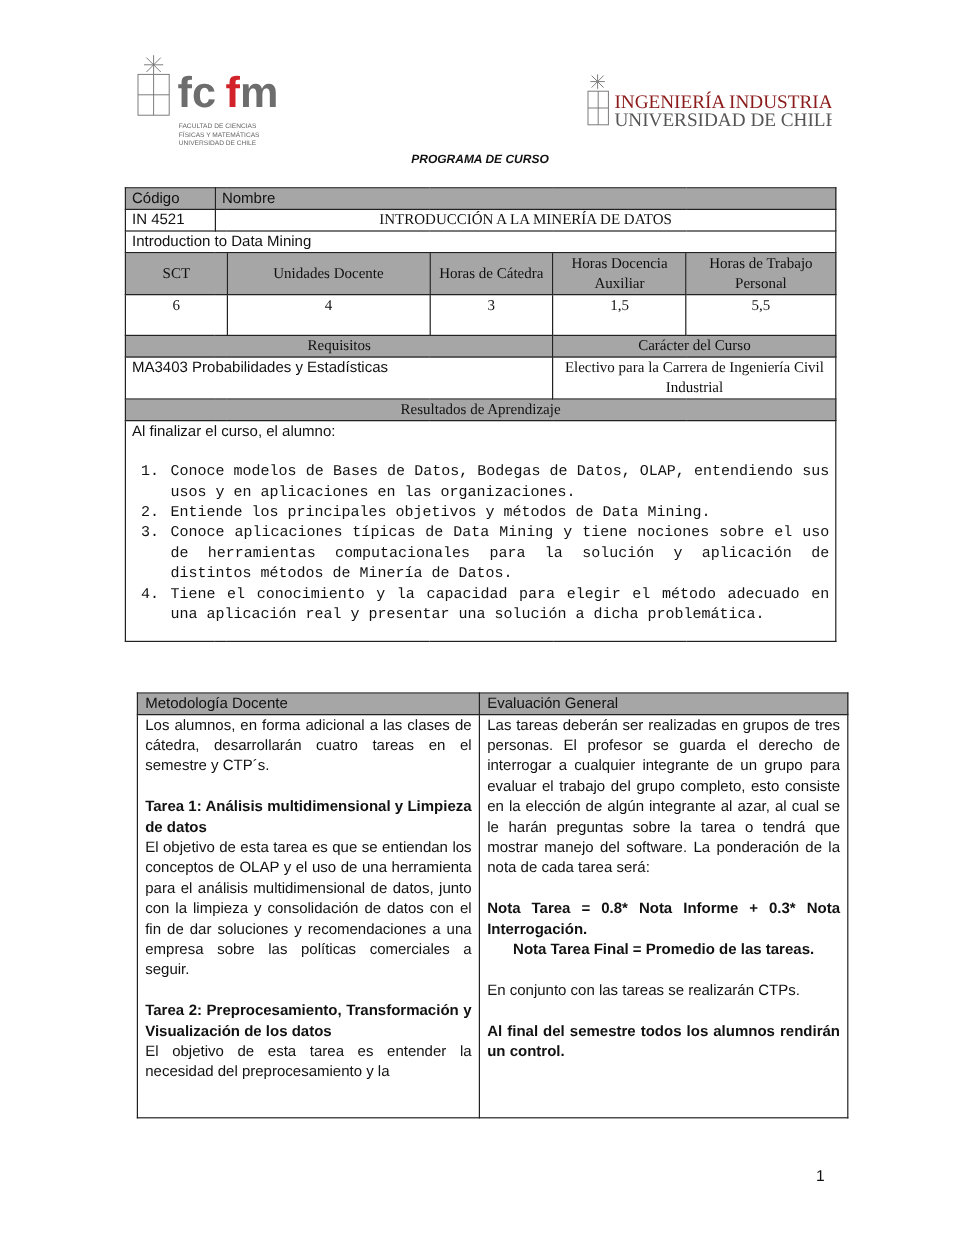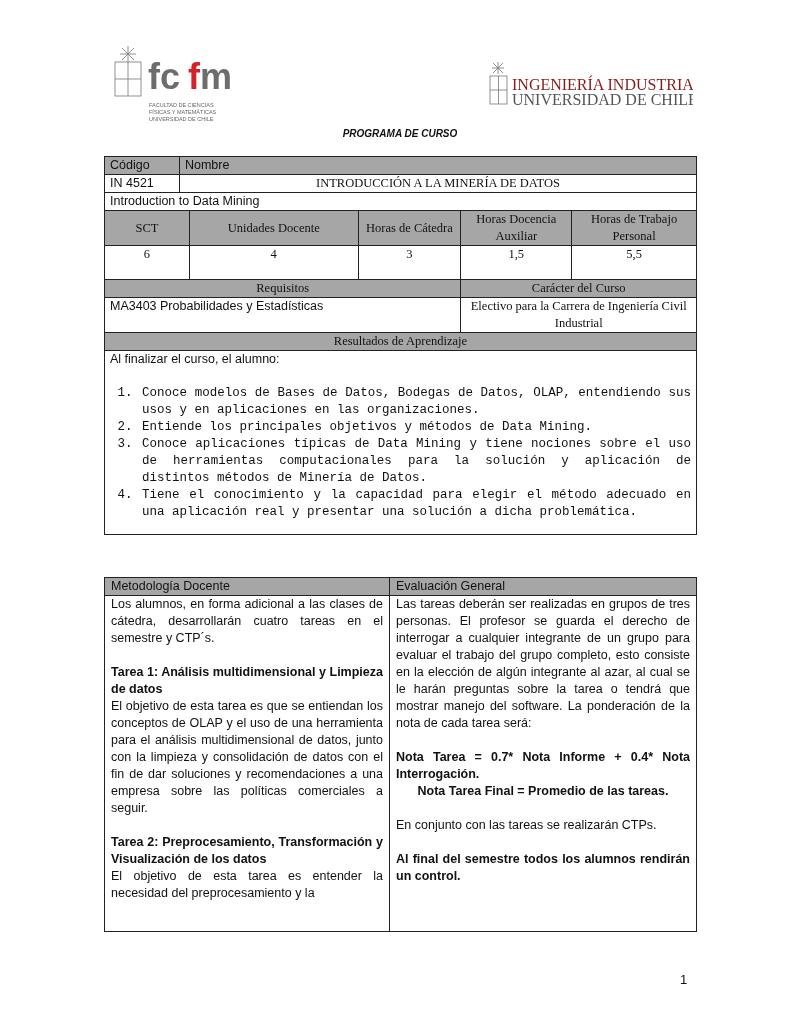--- a/index.html
+++ b/index.html
@@ -5,21 +5,21 @@
   html, body { margin:0; padding:0; background:#ffffff; }
   body { width:800px; height:1035px; position:relative; font-family:"Liberation Sans", sans-serif; color:#111; overflow:hidden; }
   .logo-left { position:absolute; left:112px; top:44px; width:125px; height:82px; }
   .logo-right { position:absolute; left:488px; top:60px; width:205px; height:50px; }
   .doc-title { position:absolute; left:0; width:800px; top:128px; text-align:center; font-weight:bold; font-size:10px;font-style:italic; }
   table { border-collapse:collapse; position:absolute; font-size:12.5px; line-height:17px; }
   td { border:1px solid #222; padding:0 5px; vertical-align:top; }
   .hd { background:#a6a6a6; }
   .c { text-align:center;font-family:Liberation Serif, serif; }
   #t1 { left:104px; top:156px; width:593px; }
-  #t2 { left:104px; top:577px; width:592px; table-layout:fixed;border-radius:11px; }
+  #t2 { left:114px; top:577px; width:592px; table-layout:fixed;border-radius:11px; }
   #t2 td { padding:0 6px; text-align:justify; }
   ol { margin:0; padding-left:30px;font-family:Liberation Mono, monospace; }
   ol li { text-align:justify; padding-left:2px; }
   .b { font-weight:bold; }
   .page-num { position:absolute; left:680px; top:972px; font-size:13px; }
   p { margin:0; }
 </style>
 </head>
 <body>
 
@@ -139,21 +139,21 @@
       <p>&nbsp;</p>
       <p class="b">Tarea 1: Análisis multidimensional y Limpieza de datos</p>
       <p>El objetivo de esta tarea es que se entiendan los conceptos de OLAP y el uso de una herramienta para el análisis multidimensional de datos, junto con la limpieza y consolidación de datos con el fin de dar soluciones  y recomendaciones a una empresa sobre las políticas comerciales a seguir.</p>
       <p>&nbsp;</p>
       <p class="b">Tarea 2: Preprocesamiento, Transformación y Visualización de los datos</p>
       <p>El objetivo de esta tarea es entender la necesidad del preprocesamiento y la</p>
     </td>
     <td>
       <p>Las tareas deberán ser realizadas en grupos de tres personas. El profesor se guarda el derecho de interrogar a cualquier integrante de un grupo para evaluar el trabajo del grupo completo, esto consiste en la elección de algún integrante al azar, al cual se le harán preguntas  sobre la tarea o tendrá que mostrar manejo del software. La ponderación de la nota de cada tarea será:</p>
       <p>&nbsp;</p>
-      <p class="b">Nota Tarea = 0.7* Nota Informe + 0.4* Nota Interrogación.</p>
+      <p class="b">Nota Tarea = 0.8* Nota Informe + 0.3* Nota Interrogación.</p>
       <p class="b" style="text-align:center">Nota Tarea Final = Promedio de las tareas.</p>
       <p>&nbsp;</p>
       <p style="text-align:left">En conjunto con las tareas se realizarán CTPs.</p>
       <p>&nbsp;</p>
       <p class="b">Al final del semestre todos los alumnos rendirán un control.</p>
     </td>
   </tr>
 </tbody>
   </table>
 

